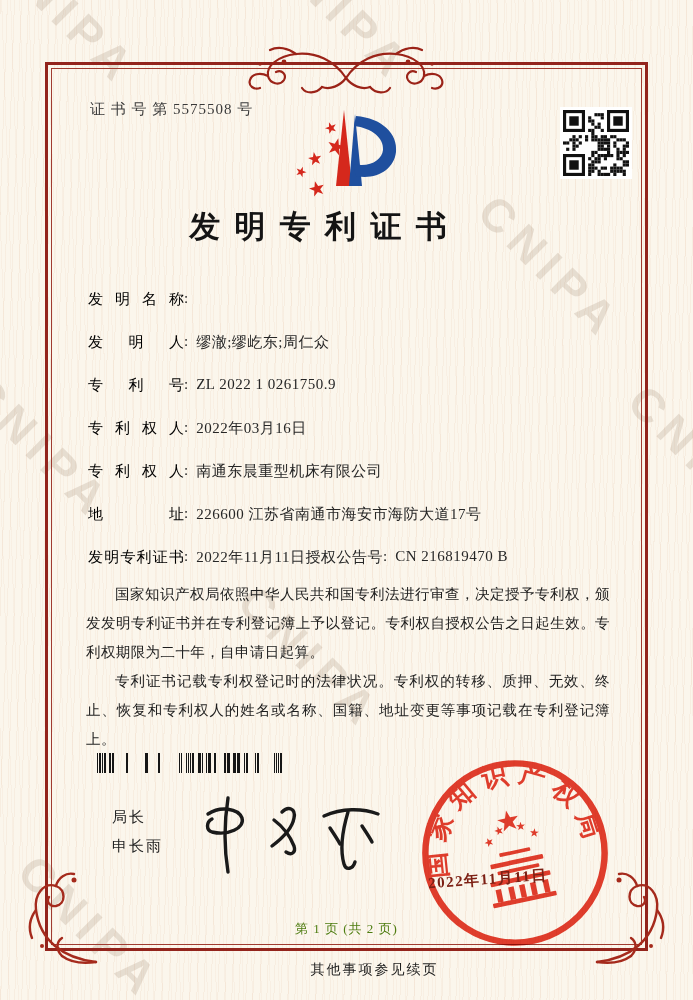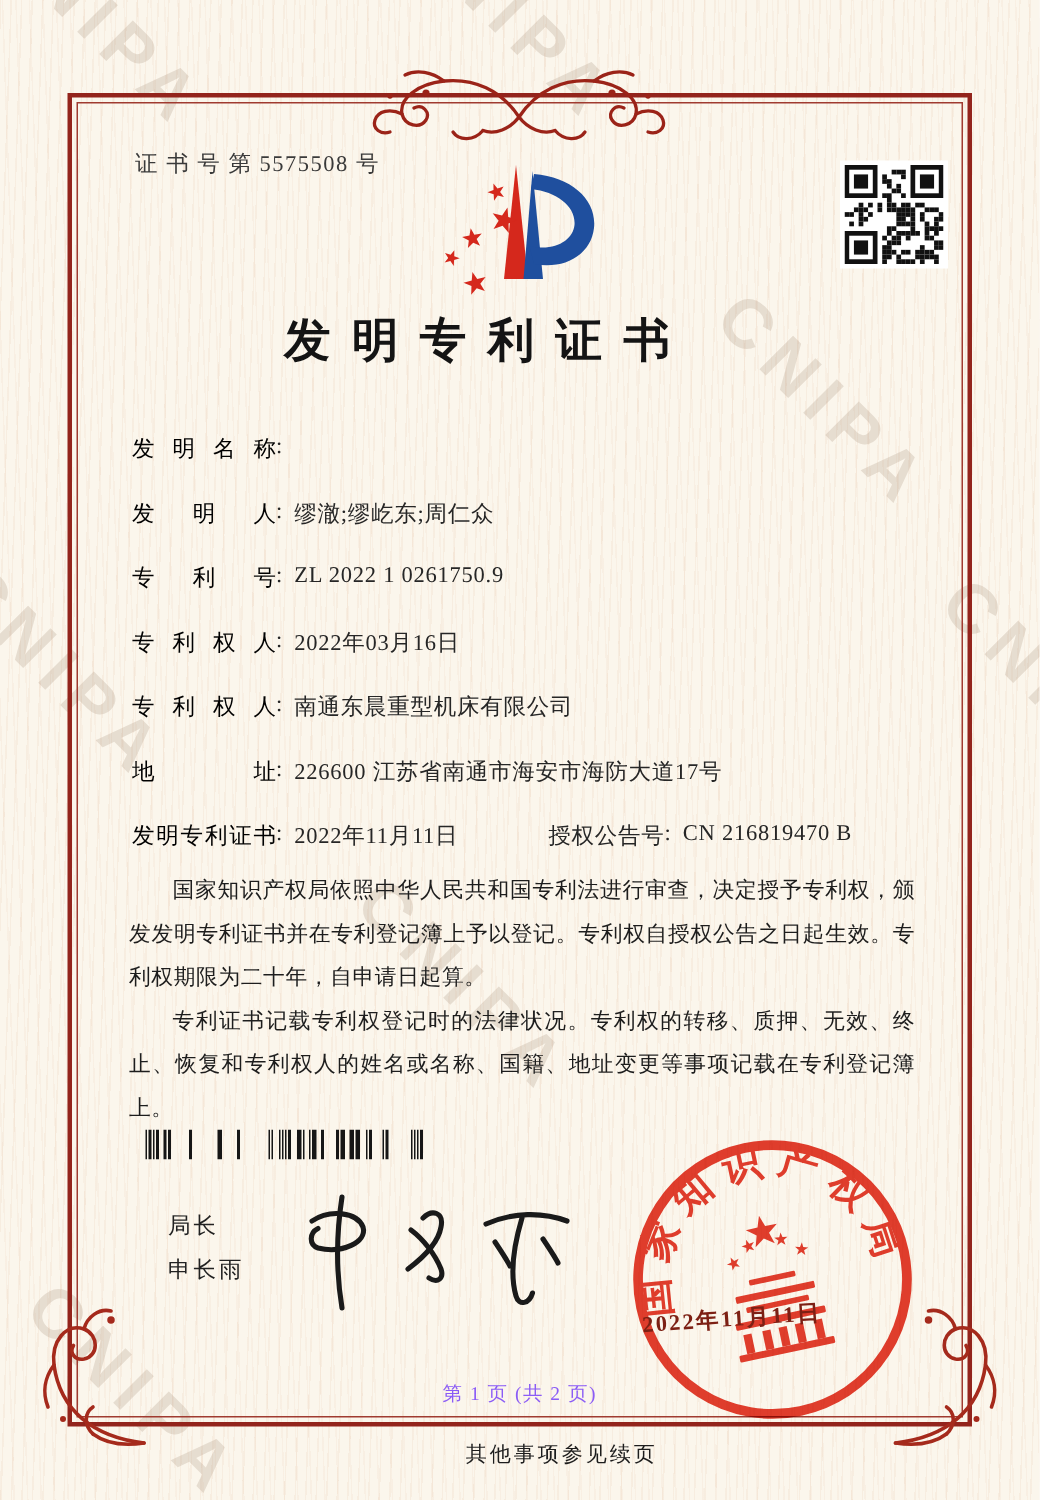--- a/index.html
+++ b/index.html
@@ -41,42 +41,42 @@
     letter-spacing:0.46em;text-indent:0.46em;
   }
   .fields{position:absolute;left:88px;top:290px;width:535px;z-index:3;}
   .field-row{height:43px;font-size:15px;color:#262626;display:flex;align-items:flex-start;}
   .field-label{
     display:inline-block;width:96px;text-align:justify;text-align-last:justify;
     color:#000000;flex:0 0 96px;
   }
   .field-colon{display:inline-block;margin-right:8px;}
   .field-value{letter-spacing:0.5px;}
-  .field-value2-label{margin-left:60px;}
+  .field-value2-label{}
   .paragraphs{
     position:absolute;left:86px;top:580px;width:524px;z-index:3;
     font-size:14.5px;line-height:29px;color:#1d1d1d;text-align:justify;letter-spacing:0.4px;
   }
   .paragraphs p{margin:0;text-indent:2em;}
   .barcode{position:absolute;left:85px;top:753px;width:198px;height:20px;z-index:3;}
   .director-block{position:absolute;left:88px;top:808px;z-index:3;font-size:15px;color:#222;}
   .director-block .line{margin-bottom:10px;letter-spacing:2px;margin-left:24px;}
   .signature{position:absolute;left:190px;top:786px;width:215px;height:92px;z-index:3;}
   .seal{
     position:absolute;left:418px;top:756px;width:194px;height:194px;z-index:5;
     transform:rotate(-12deg);opacity:0.93;mix-blend-mode:multiply;
   }
   .seal-date{
     position:absolute;left:428px;top:870px;z-index:6;
     font-size:15px;font-weight:bold;color:#7d2014;letter-spacing:1.5px;
     transform:rotate(-4deg);white-space:nowrap;
   }
   .page-number{
     position:absolute;left:0;top:920px;width:693px;text-align:center;z-index:3;
-    font-size:13px;color:#8b5cf6;letter-spacing:1px;
+    font-size:13px;color:#4d7c0f;letter-spacing:1px;
   }
   .footer-note{
     position:absolute;left:0;top:961px;width:693px;text-align:center;z-index:3;
     font-size:14px;color:#1d1d1d;letter-spacing:2px;margin-left:28px;
   }
   .ornament-top{position:absolute;left:230px;top:42px;width:232px;height:54px;z-index:4;}
   .ornament-bl{position:absolute;left:22px;top:866px;width:80px;height:100px;z-index:4;}
   .ornament-br{position:absolute;right:22px;top:866px;width:80px;height:100px;z-index:4;transform:scaleX(-1);}
 </style>
 </head>

